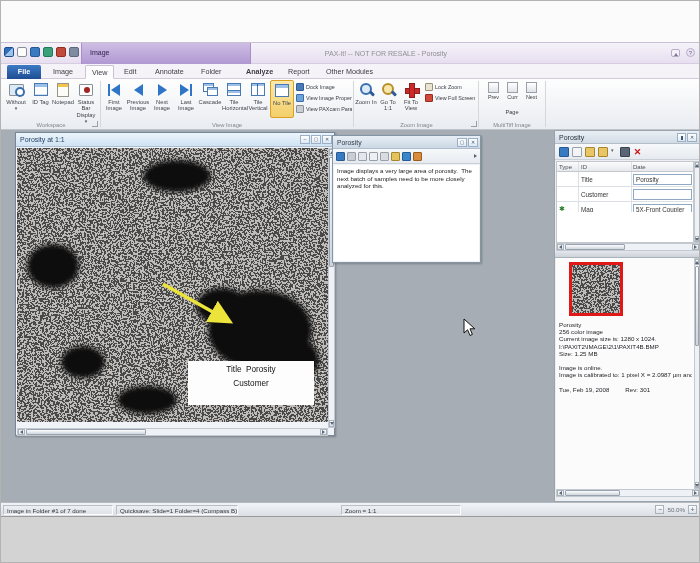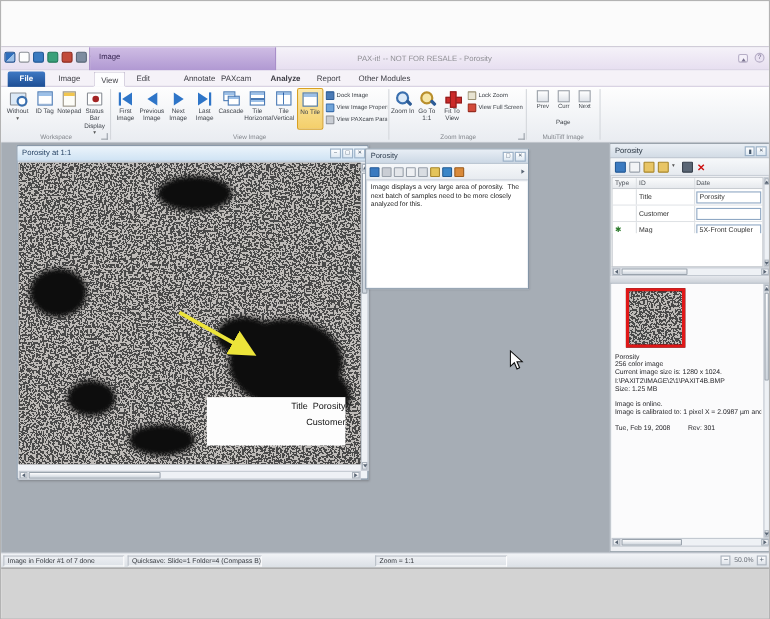--- a/index.html
+++ b/index.html
@@ -88,21 +88,21 @@
 
   
   .imgwin { position:absolute; left:14px; top:2px; width:320px; height:304px; background:#f0f3f7; border:1px solid #76879a; box-shadow:1px 1px 2px rgba(0,0,0,.25); }
   .imgwin-h { height:14px; background:linear-gradient(#ecf4fb,#cfe3f4); border-bottom:1px solid #aebfd0; display:flex; align-items:center; padding:0 2px; }
   .imgwin-h .t { font-size:7px; color:#1d3least5c; color:#1d3a5c; flex:1; padding-left:2px; }
   .winbtns { display:flex; gap:1px; }
   .winbtn { width:10px; height:9px; border:1px solid #9ab0c6; background:linear-gradient(#fff,#dde8f2); font-size:5px; line-height:7px; text-align:center; color:#44566a; }
   .micro-wrap { position:absolute; left:1px; top:15px; width:311px; height:274px; background:#151515; overflow:hidden; }
   .micro-overlay { position:absolute; left:0; top:0; width:311px; height:274px; }
   .area-box { position:absolute; left:82px; top:114px; width:97px; height:18px; background:#fdfdfd; color:#0a0a0a; font-size:8px; font-weight:bold; text-align:center; line-height:18px; }
-  .caption-box { position:absolute; left:171px; top:213px; width:126px; height:44px; background:#fdfdfd; color:#111; font-size:8.2px; line-height:13.5px; text-align:right; padding-top:2px; }
+  .caption-box { position:absolute; left:171px; top:213px; width:126px; height:44px; background:#fdfdfd; color:#111; font-size:8.2px; line-height:13.5px; text-align:center; padding-top:2px; }
   .caption-box div { white-space:pre; }
   
   .sb { background:#eef1f5; border:1px solid #c3c9d1; position:absolute; }
   .sb-btn { position:absolute; background:linear-gradient(#fdfdfe,#dde2e9); border:1px solid #aab2bc; display:flex; align-items:center; justify-content:center; }
   .sb-thumb { position:absolute; background:linear-gradient(#fdfdfe,#cfd6de); border:1px solid #9aa3ad; border-radius:1px; }
   .t-l { width:0;height:0;border-top:2.5px solid transparent;border-bottom:2.5px solid transparent;border-right:3.5px solid #5a6675; }
   .t-r { width:0;height:0;border-top:2.5px solid transparent;border-bottom:2.5px solid transparent;border-left:3.5px solid #5a6675; }
   .t-u { width:0;height:0;border-left:2.5px solid transparent;border-right:2.5px solid transparent;border-bottom:3.5px solid #5a6675; }
   .t-d { width:0;height:0;border-left:2.5px solid transparent;border-right:2.5px solid transparent;border-top:3.5px solid #5a6675; }
   .imgwin .hscroll { left:1px; top:295px; width:311px; height:8px; }
@@ -194,22 +194,22 @@
       <span class="chev"></span>
       <span class="helpq">?</span>
     </div>
   </div>
 
   <div class="tabrow">
     <div class="tab file" style="left:6px;width:34px;">File</div>
     <div class="tab" style="left:46px;">Image</div>
     <div class="tab active" style="left:84px;">View</div>
     <div class="tab" style="left:117px;text-align:center;">Edit</div>
-    <div class="tab" style="left:160px;">Annotate</div>
-    <div class="tab" style="left:194px;">PAXcam</div>
+    <div class="tab" style="left:148px;">Annotate</div>
+    <div class="tab" style="left:194px;">Folder</div>
     <div class="tab" style="left:239px;font-weight:bold;">Analyze</div>
     <div class="tab" style="left:281px;">Report</div>
     <div class="tab" style="left:319px;">Other Modules</div>
   </div>
 
   <div class="ribbon">
     <div class="gdiv" style="left:99px;"></div>
     <div class="gdiv" style="left:352px;"></div>
     <div class="gdiv" style="left:477px;"></div>
     <div class="gdiv" style="left:544px;"></div>

